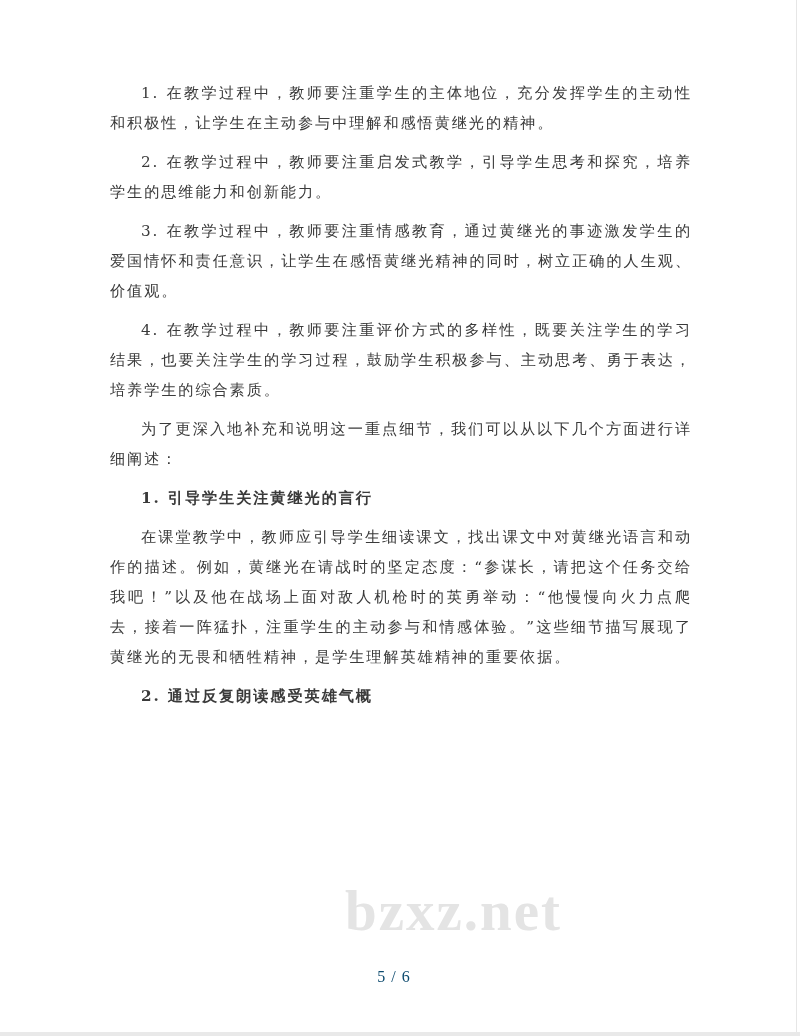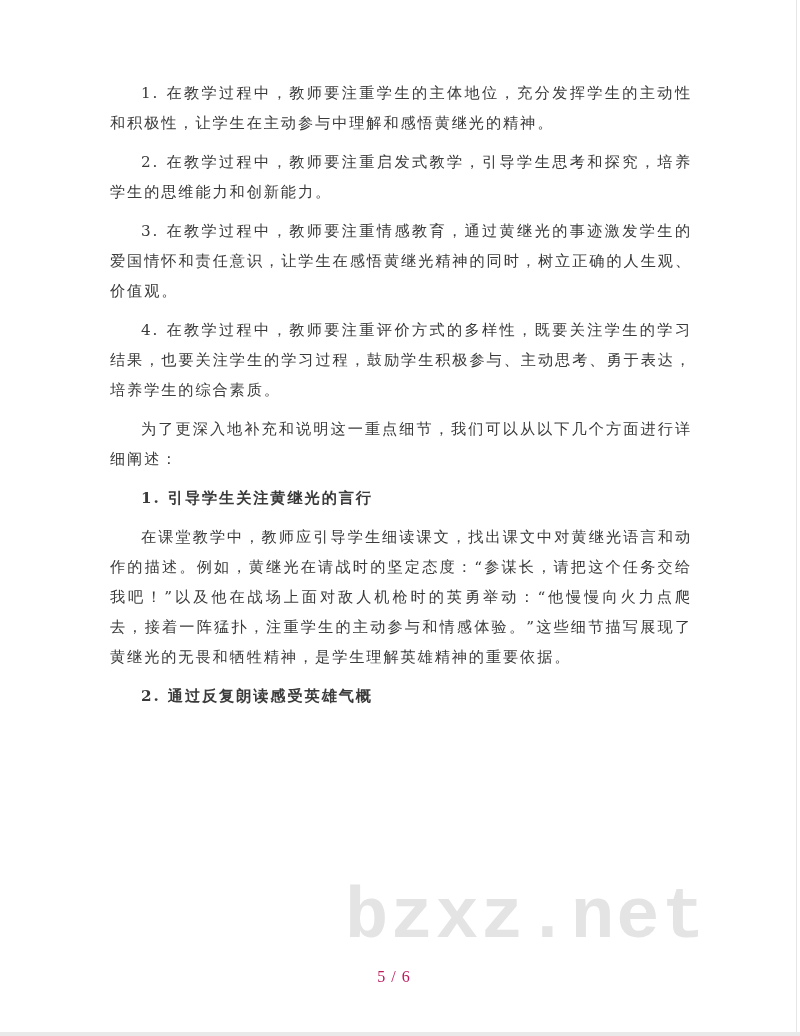--- a/index.html
+++ b/index.html
@@ -18,27 +18,27 @@
     position: absolute; left: 110px; top: 78px; width: 582px;
   }
   .para {
     font-size: 15.2px; line-height: 30px; letter-spacing: 1.9px;
     text-indent: 31px; margin: 0 0 9px 0; text-align: justify;
     text-align-last: left;
   }
   .para.heading { margin-bottom: 9px; font-weight: bold; }
   .watermark {
     position: absolute; left: 345px; top: 882px;
-    font-family: Liberation Mono, monospace; font-weight: bold;
-    font-size: 72px; letter-spacing: 2px; color: #e4e4e4; line-height: 1;
+    font-family: Liberation Serif, serif; font-weight: bold;
+    font-size: 57px; letter-spacing: 2px; color: #e4e4e4; line-height: 1;
     pointer-events: none;
   }
   .page-number {
     position: absolute; left: 0; width: 788px; top: 968px; text-align: center;
-    font-family: "Liberation Serif", "DejaVu Serif", serif; font-size: 16px; color: #be185d;
+    font-family: "Liberation Serif", "DejaVu Serif", serif; font-size: 16px; color: #0c4a6e;
     letter-spacing: 1px;
   }
 </style>
 </head>
 <body>
 
 <div class="page">
   <div class="content">
     <p class="para">1. 在教学过程中，教师要注重学生的主体地位，充分发挥学生的主动性和积极性，让学生在主动参与中理解和感悟黄继光的精神。</p>
     <p class="para">2. 在教学过程中，教师要注重启发式教学，引导学生思考和探究，培养学生的思维能力和创新能力。</p>

